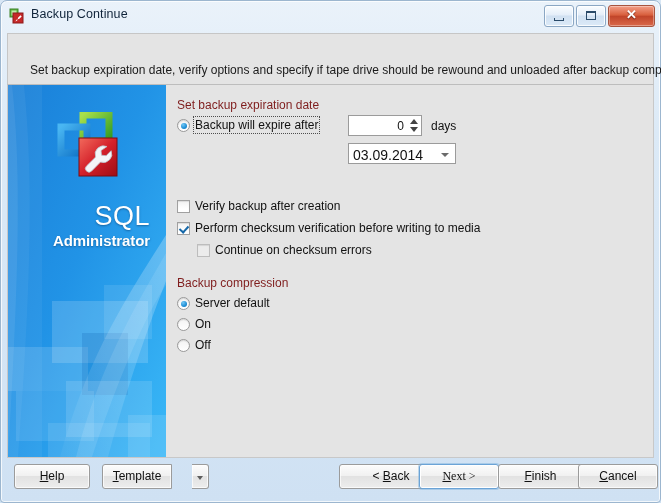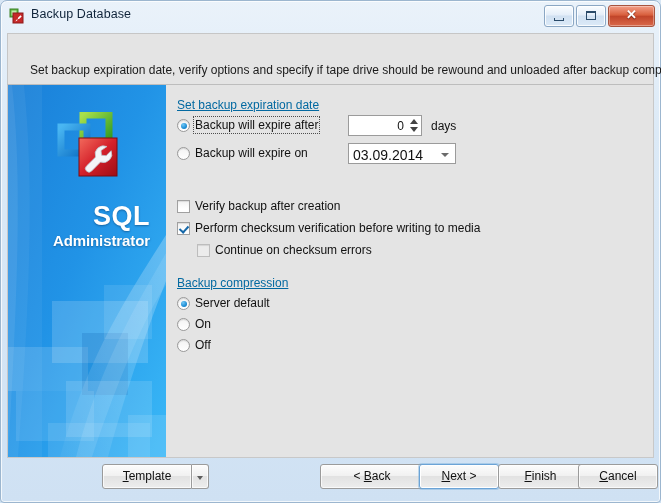--- a/index.html
+++ b/index.html
@@ -144,21 +144,21 @@
     left: 0; top: 0;
     width: 158px; height: 372px;
     overflow: hidden;
     background: linear-gradient(160deg,#1d88e0 0%, #1e8fe6 30%, #2ba3ef 60%, #37b4f5 100%);
   }
   .sidebar svg { display: block; }
   .brand-sql {
     position: absolute;
     right: 16px; top: 118px;
     font-size: 27px;
-    font-weight: bold;
+    font-weight: normal;
     color: #ffffff;
     letter-spacing: 0.5px;
     text-shadow: 0 1px 2px rgba(10,60,110,0.55);
     line-height: 1;
   }
   .brand-admin {
     position: absolute;
     right: 16px; top: 148px;
     font-size: 15px;
     font-weight: bold;
@@ -175,23 +175,22 @@
 
   
   .form {
     position: absolute;
     left: 158px; top: 0;
     width: 489px; height: 372px;
   }
   .grp-label {
     position: absolute;
     font-size: 12px;
-    color: #0369a1;
+    color: #7f1d1d;
     white-space: nowrap;
-    text-decoration: underline;
   }
   .row {
     position: absolute;
     display: flex;
     align-items: flex-end;
     white-space: nowrap;
   }
   .row-label {
     font-size: 12px;
     color: #111111;
@@ -322,20 +321,21 @@
     color: #101010;
     text-align: center;
     line-height: 23px;
     box-shadow: inset 0 0 0 1px rgba(255,255,255,0.7);
     cursor: default;
     white-space: nowrap;
   }
   .btn.default {
     border: 1px solid #6ba3d6;
     box-shadow: inset 0 0 0 1px #ffffff, 0 0 0 1px rgba(120,175,220,0.45);
+    font-family: Liberation Serif, serif;
   }
   .btn u { text-decoration: underline; }
 
   .btn-split {
     position: absolute;
     height: 25px;
     width: 17px;
     box-sizing: border-box;
     border: 1px solid #9b9b9b;
     border-left: none;
@@ -362,21 +362,21 @@
 
   <div class="titlebar">
     <div class="title-icon">
       <svg width="16" height="16" viewBox="0 0 16 16">
         <rect x="1" y="1" width="8" height="8" fill="#5fb33e" stroke="#3d8226" stroke-width="1"></rect>
         <rect x="2.5" y="2.5" width="5" height="5" fill="#bfe8a8"></rect>
         <rect x="4" y="5" width="10" height="10" fill="#c62828" stroke="#8d1b1b" stroke-width="1"></rect>
         <path d="M11.5 7.3 L9.2 9.6 L8.2 12.6 L6.4 13.6 L7.4 11.8 L10.4 10.8 L12.7 8.5 Z" fill="#ffffff"></path>
       </svg>
     </div>
-    <div class="title-text">Backup Database</div>
+    <div class="title-text">Backup Continue</div>
     <div class="win-btns">
       <div class="win-btn">
         <span class="glyph-min"></span>
       </div>
       <div class="win-btn">
         <span class="glyph-max"></span>
       </div>
       <div class="win-btn close">
         <span class="glyph-close">✕</span>
       </div>
@@ -463,24 +463,20 @@
 
       <div class="spin" style="left:182px; top:30px;">
         <span class="spin-val">0</span>
         <span class="spin-btns">
           <span class="spin-up"></span>
           <span class="spin-dn"></span>
         </span>
       </div>
       <div class="days-label" style="left:265px; top:34px;">days</div>
 
-      <div class="row" style="left:11px; top:61px;">
-        <span class="radio"></span>
-        <span class="row-label">Backup will expire on</span>
-      </div>
 
       <div class="datebox" style="left:182px; top:58px;">
         <span class="date-val">03.09.2014</span>
         <span class="date-arrow"></span>
       </div>
 
 
       <div class="row" style="left:11px; top:114px;">
         <span class="checkbox"></span>
         <span class="row-label">Verify backup after creation</span>
@@ -510,25 +506,26 @@
 
       <div class="row" style="left:11px; top:253px;">
         <span class="radio"></span>
         <span class="row-label">Off</span>
       </div>
 
     </div>
   </div>
 
   <div class="footer">
-
-    <div class="btn" style="left:95px; top:6px; width:90px; border-radius:3px 0 0 3px;"><u>T</u><span>emplate</span></div>
+    <div class="btn" style="left:7px; top:6px; width:76px;"><u>H</u><span>elp</span></div>
+
+    <div class="btn" style="left:95px; top:6px; width:70px; border-radius:3px 0 0 3px;"><u>T</u><span>emplate</span></div>
     <div class="btn-split" style="left:185px; top:6px;"></div>
 
-    <div class="btn" style="left:313px; top:6px; width:104px;">&lt; <u>B</u><span>ack</span></div>
+    <div class="btn" style="left:332px; top:6px; width:104px;">&lt; <u>B</u><span>ack</span></div>
 
     <div class="btn default" style="left:412px; top:6px; width:80px;"><u>N</u><span>ext &gt;</span></div>
 
     <div class="btn" style="left:491px; top:6px; width:85px;"><u>F</u><span>inish</span></div>
 
     <div class="btn" style="left:571px; top:6px; width:80px;"><u>C</u><span>ancel</span></div>
   </div>
 </div>
 
 </body></html>

